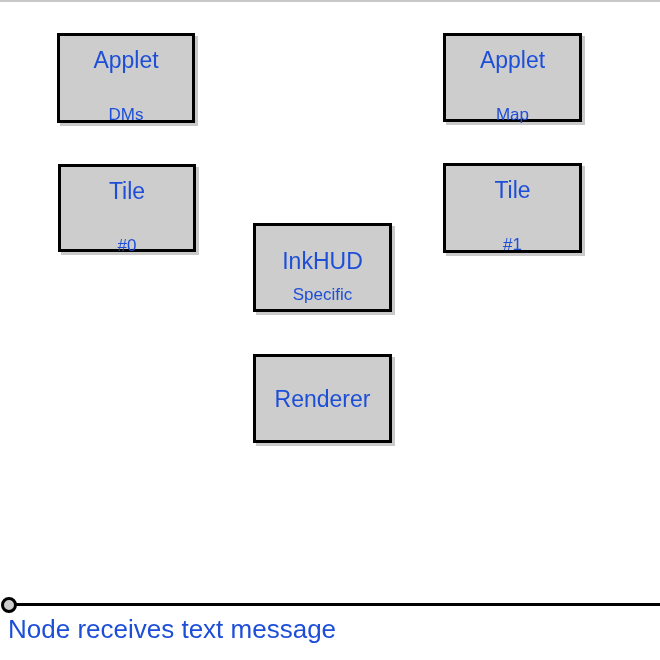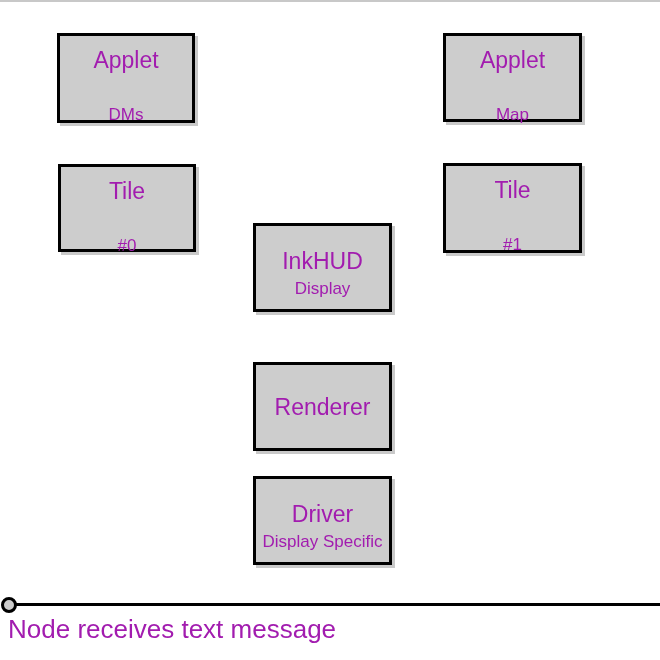--- a/index.html
+++ b/index.html
@@ -7,21 +7,21 @@
     padding: 0;
     background: #ffffff;
   }
   #stage {
     position: relative;
     width: 660px;
     height: 646px;
     background: #ffffff;
     overflow: hidden;
     font-family: "Liberation Sans", sans-serif;
-    color: #a21caf;
+    color: #1d4ed8;
   }
   .top-rule {
     position: absolute;
     left: 0; top: 0;
     width: 660px; height: 2px;
     background: #c8c8c8;
   }
   .box {
     position: absolute;
     box-sizing: border-box;
@@ -40,31 +40,31 @@
   }
   .box-subtitle {
     font-size: 17px;
     line-height: 22px;
     white-space: nowrap;
   }
   
   .layout-top { justify-content: flex-start; padding-top: 9px; }
   .layout-top .box-subtitle { margin-top: 29px; }
   
-  .layout-mid { justify-content: flex-start; padding-top: 20px; }
+  .layout-mid { justify-content: flex-start; padding-top: 20px; gap: 6px; }
   .layout-mid .box-subtitle { margin-top: 2px; }
   
   .layout-center { justify-content: center; }
 
   .box-applet-dms { left: 57px;  top: 33px;  width: 138px; height: 90px; }
   .box-applet-map { left: 443px; top: 33px;  width: 139px; height: 89px; }
   .box-tile-0     { left: 58px;  top: 164px; width: 138px; height: 88px; }
   .box-tile-1     { left: 443px; top: 163px; width: 139px; height: 90px; }
   .box-inkhud     { left: 253px; top: 223px; width: 139px; height: 89px; }
-  .box-renderer   { left: 253px; top: 354px; width: 139px; height: 89px; margin-top: 8px; }
+  .box-renderer   { left: 253px; top: 354px; width: 139px; height: 89px; }
   .box-driver     { left: 253px; top: 476px; width: 139px; height: 89px; }
 
   .timeline-line {
     position: absolute;
     left: 9px; top: 603px;
     width: 651px; height: 3px;
     background: #000000;
   }
   .timeline-node {
     position: absolute;
@@ -111,31 +111,27 @@
     <div class="box-subtitle">#0</div>
   </div>
 
   <div class="box box-tile-1 layout-top">
     <div class="box-title">Tile</div>
     <div class="box-subtitle">#1</div>
   </div>
 
   <div class="box box-inkhud layout-mid">
     <div class="box-title">InkHUD</div>
-    <div class="box-subtitle">Display</div>
+    <div class="box-subtitle">Specific</div>
   </div>
 
   <div class="box box-renderer layout-center">
     <div class="box-title">Renderer</div>
   </div>
 
-  <div class="box box-driver layout-mid">
-    <div class="box-title">Driver</div>
-    <div class="box-subtitle">Display Specific</div>
-  </div>
 
   <div class="timeline-line"></div>
   <div class="timeline-node"></div>
   <div class="timeline-label">Node receives text message</div>
 
   <div class="bottom-rule"></div>
 
 </div>
 
 </body></html>

